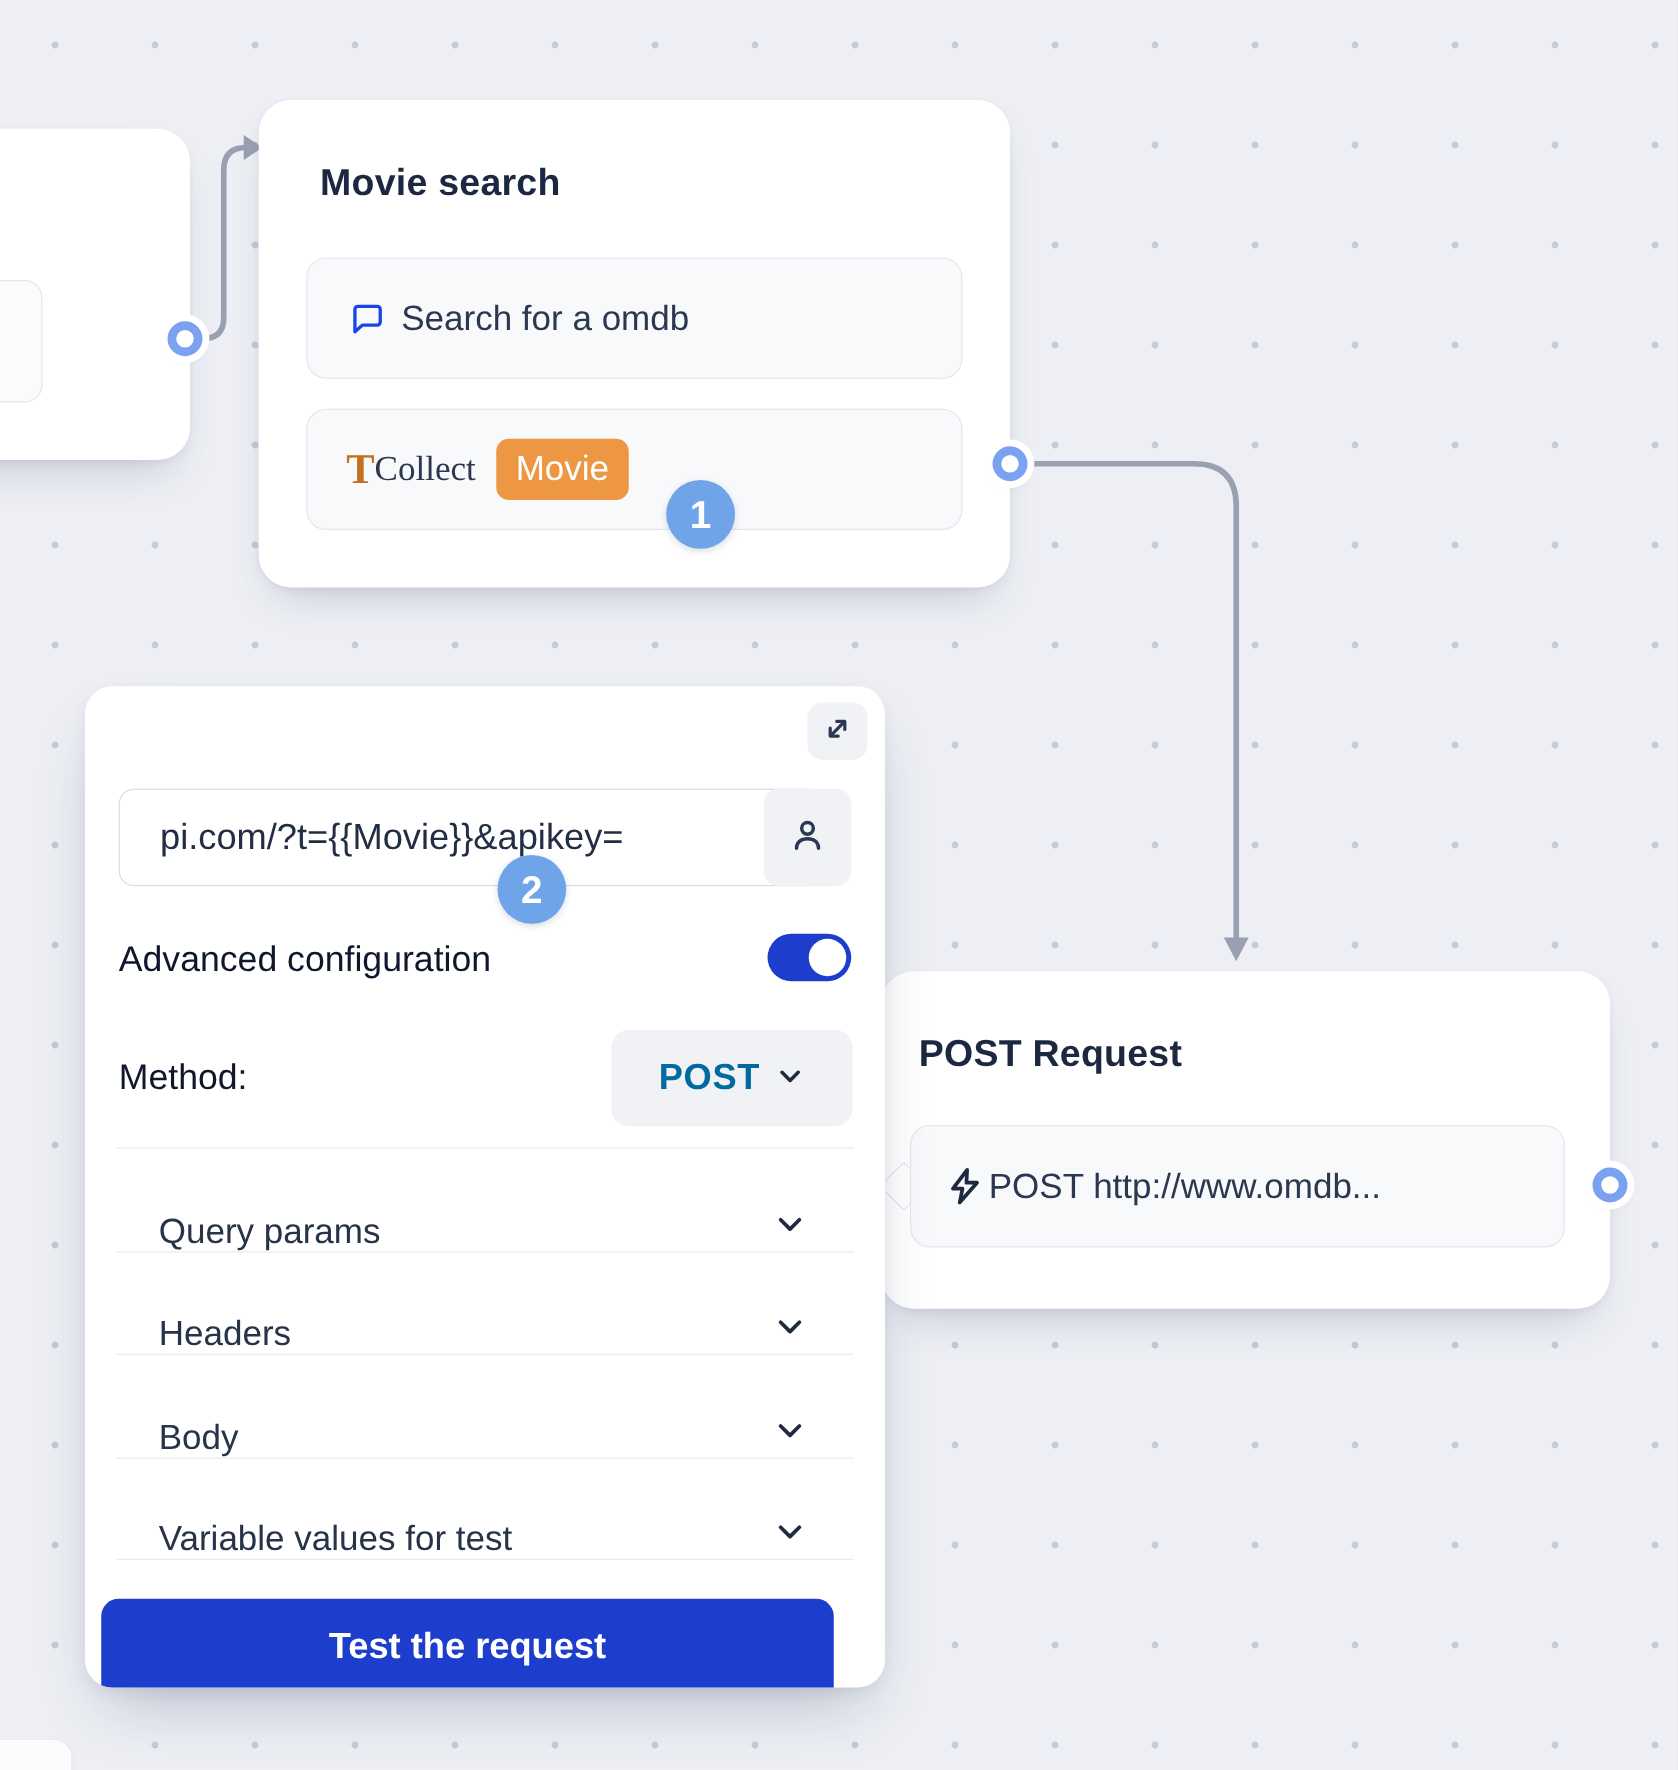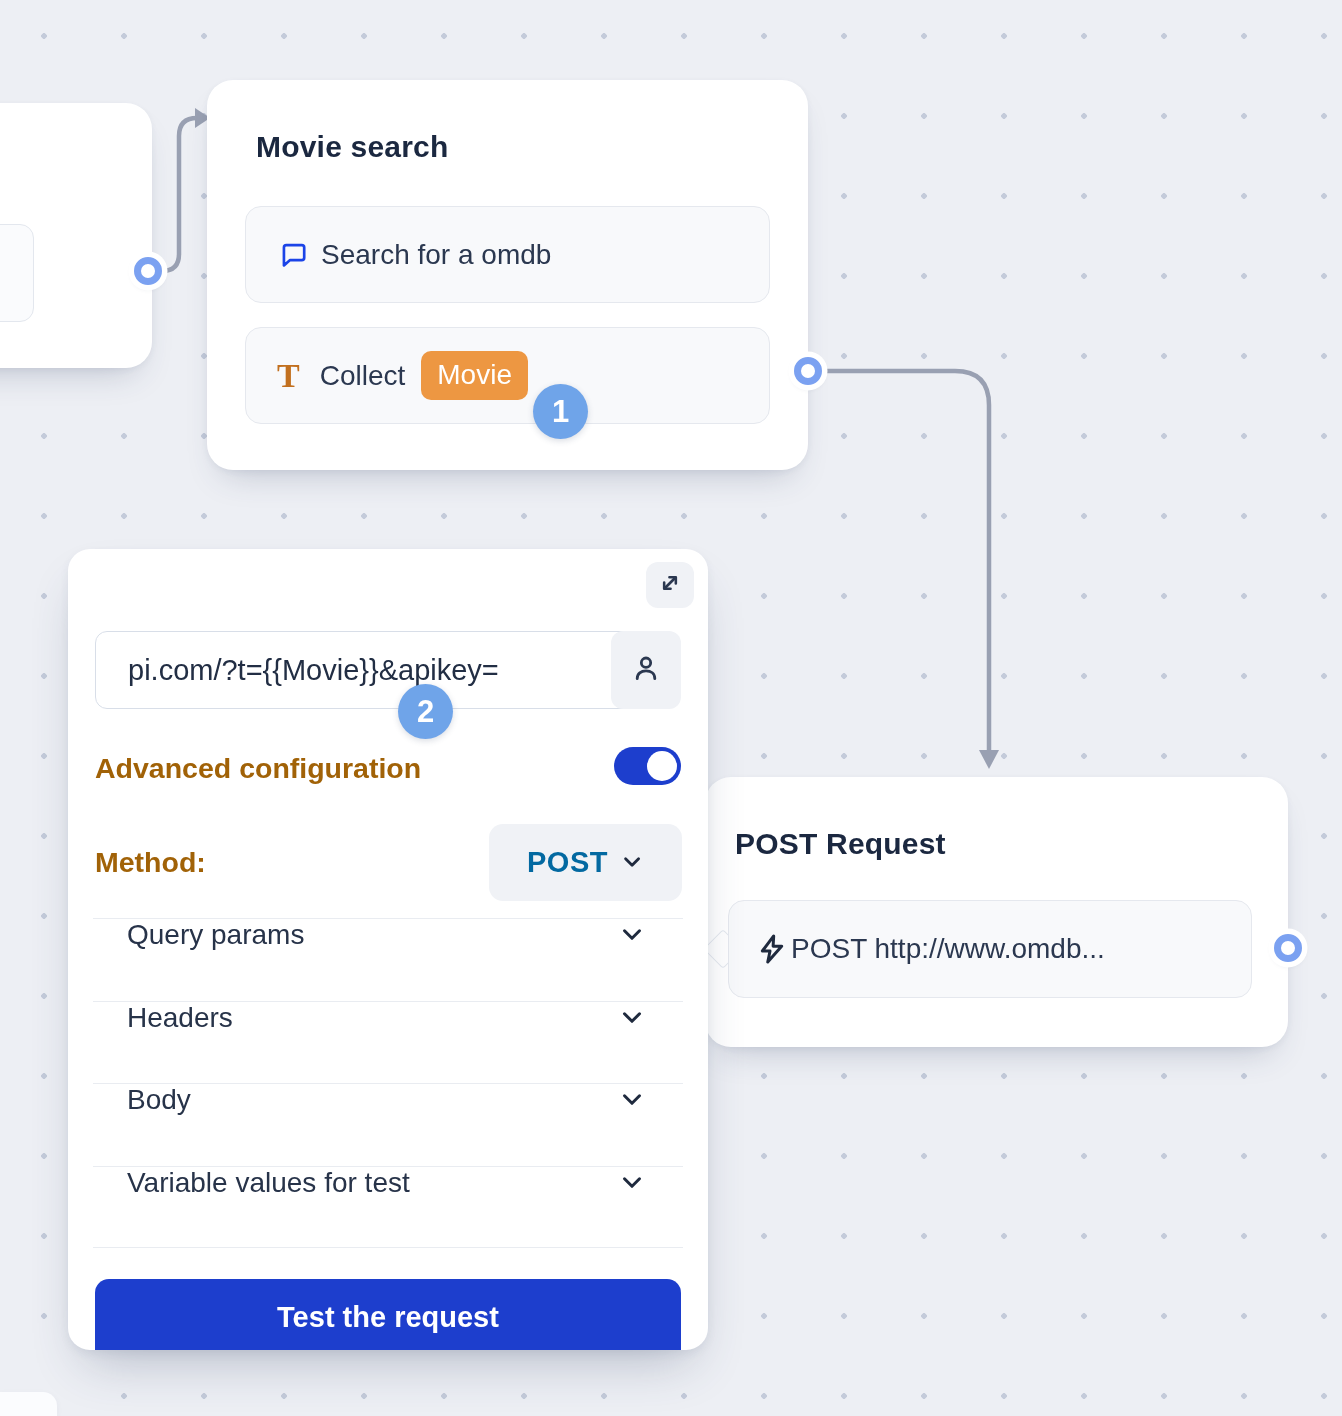--- a/index.html
+++ b/index.html
@@ -48,40 +48,40 @@
     border-radius:22px;overflow:hidden;z-index:5;
     box-shadow:0 26px 52px -18px rgba(50,65,100,.32),0 4px 10px rgba(50,65,100,.07);
   }
   .sq-btn{position:absolute;background:#f0f2f6;border-radius:12px;display:flex;align-items:center;justify-content:center;}
   .url-input{
     position:absolute;left:27px;top:82px;width:564px;height:78px;box-sizing:border-box;
     background:#ffffff;border:1.5px solid #d8dee8;border-radius:12px;
     display:flex;align-items:center;overflow:hidden;
   }
   .url-text{font-size:29px;color:#222e44;white-space:nowrap;padding-left:32px;}
-  .panel-label{position:absolute;font-size:28.5px;color:#a16207;font-weight:bold;}
+  .panel-label{position:absolute;font-size:28.5px;color:#0f172a;}
   .toggle{
     position:absolute;left:546px;top:198px;width:67px;height:38px;border-radius:19px;
     background:#1d3ecd;
   }
   .toggle .knob{position:absolute;right:4px;top:4px;width:30px;height:30px;border-radius:50%;background:#ffffff;}
   .dropdown{
     position:absolute;left:421px;top:275px;width:193px;height:77px;background:#f0f2f6;border-radius:14px;
     display:flex;align-items:center;justify-content:center;gap:10px;
   }
   .dropdown .val{font-size:29px;font-weight:700;color:#0369a1;letter-spacing:.5px;}
   .sections{position:absolute;left:25px;top:369px;width:590px;}
   .section{
     height:82.5px;border-top:1.5px solid #e9ecf1;box-sizing:border-box;
-    display:flex;align-items:flex-start;justify-content:space-between;
+    display:flex;align-items:flex-end;justify-content:space-between;
     padding:0 36px 0 34px;font-size:28px;color:#273349;
   }
   .section:last-child{border-bottom:1.5px solid #e9ecf1;}
   .test-btn{
-    position:absolute;left:27px;top:730px;width:586px;height:90px;background:#1d3ecd;
+    position:absolute;left:13px;top:730px;width:586px;height:90px;background:#1d3ecd;
     border-radius:14px;border:none;display:flex;align-items:flex-start;justify-content:center;
   }
   .test-btn span{color:#ffffff;font-size:29px;font-weight:700;margin-top:22px;}
   
   .notch{
     position:absolute;left:4px;top:158px;width:26px;height:26px;background:#ffffff;
     border:1.5px solid #e4e8ee;transform:rotate(45deg);border-radius:3px;
   }
   .corner-card{
     position:absolute;left:0;top:1392px;width:57px;height:24px;background:#fbfcfe;
@@ -112,21 +112,21 @@
       <span class="icon-box" style="margin-left:31px;">
         <svg width="32" height="32" viewBox="0 0 24 24">
           <path d="M5.2 19.8 V6.4 C5.2 5.4 6 4.6 7 4.6 H18.6 C19.6 4.6 20.4 5.4 20.4 6.4 V14 C20.4 15 19.6 15.8 18.6 15.8 H9.8 Z" fill="none" stroke="#1b44e8" stroke-width="2" stroke-linejoin="round"></path>
         </svg>
       </span>
       <span class="row-label" style="margin-left:12px;">Search for a omdb</span>
     </div>
 
     <div class="node-row" style="left:38px;top:247px;width:525px;height:97px;">
       <span class="icon-box t-glyph" style="margin-left:31px;">T</span>
-      <span class="row-label" style="margin-left:20px;">Collect</span>
+      <span class="row-label" style="margin-left:0;font-family:Liberation Serif, serif;">Collect</span>
       <span class="var-chip">Movie</span>
     </div>
 
     <div class="step-badge" style="left:326px;top:304px;">1</div>
   </div>
   <div class="port" style="left:794px;top:357px;"></div>
 
   <div class="card" style="left:705px;top:777px;width:583px;height:270px;">
     <div class="node-title" style="left:30px;top:50px;">POST Request</div>
     <div class="notch"></div>

